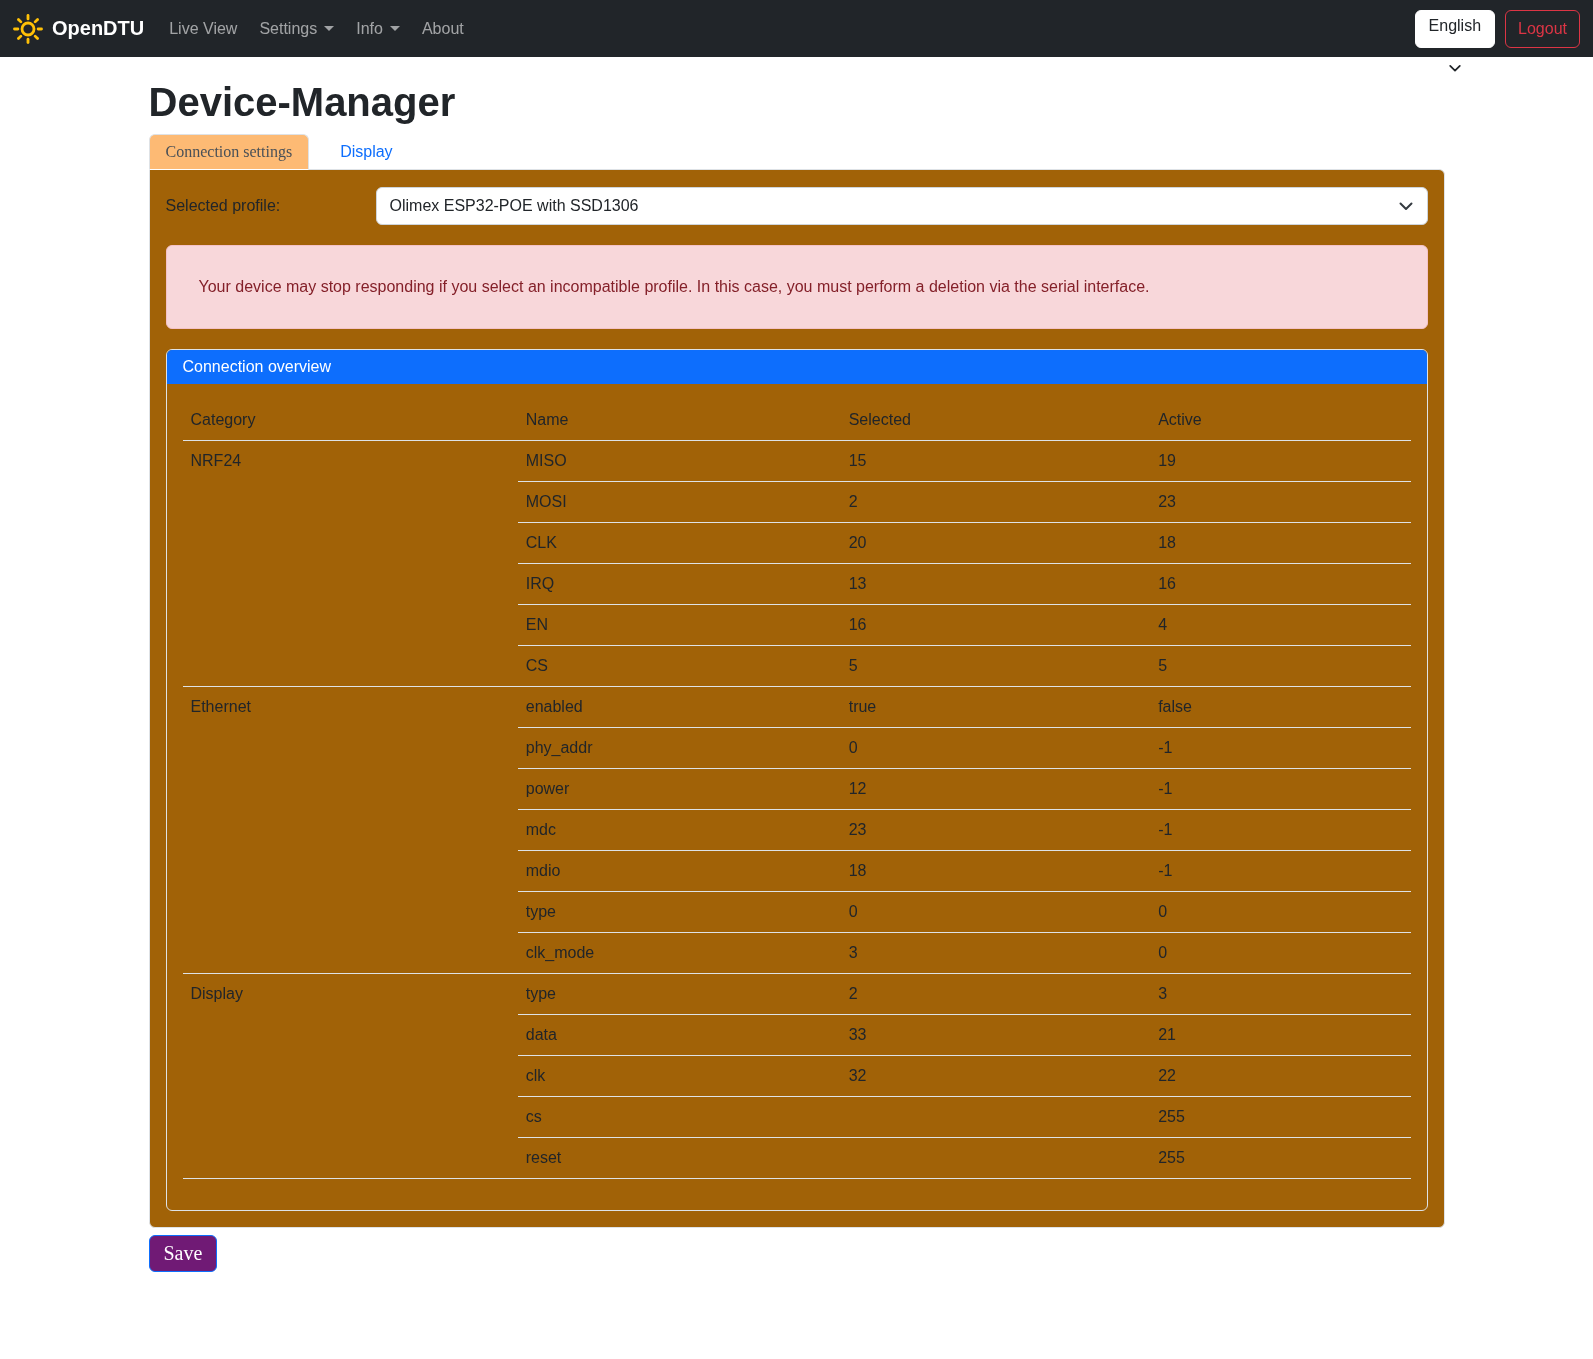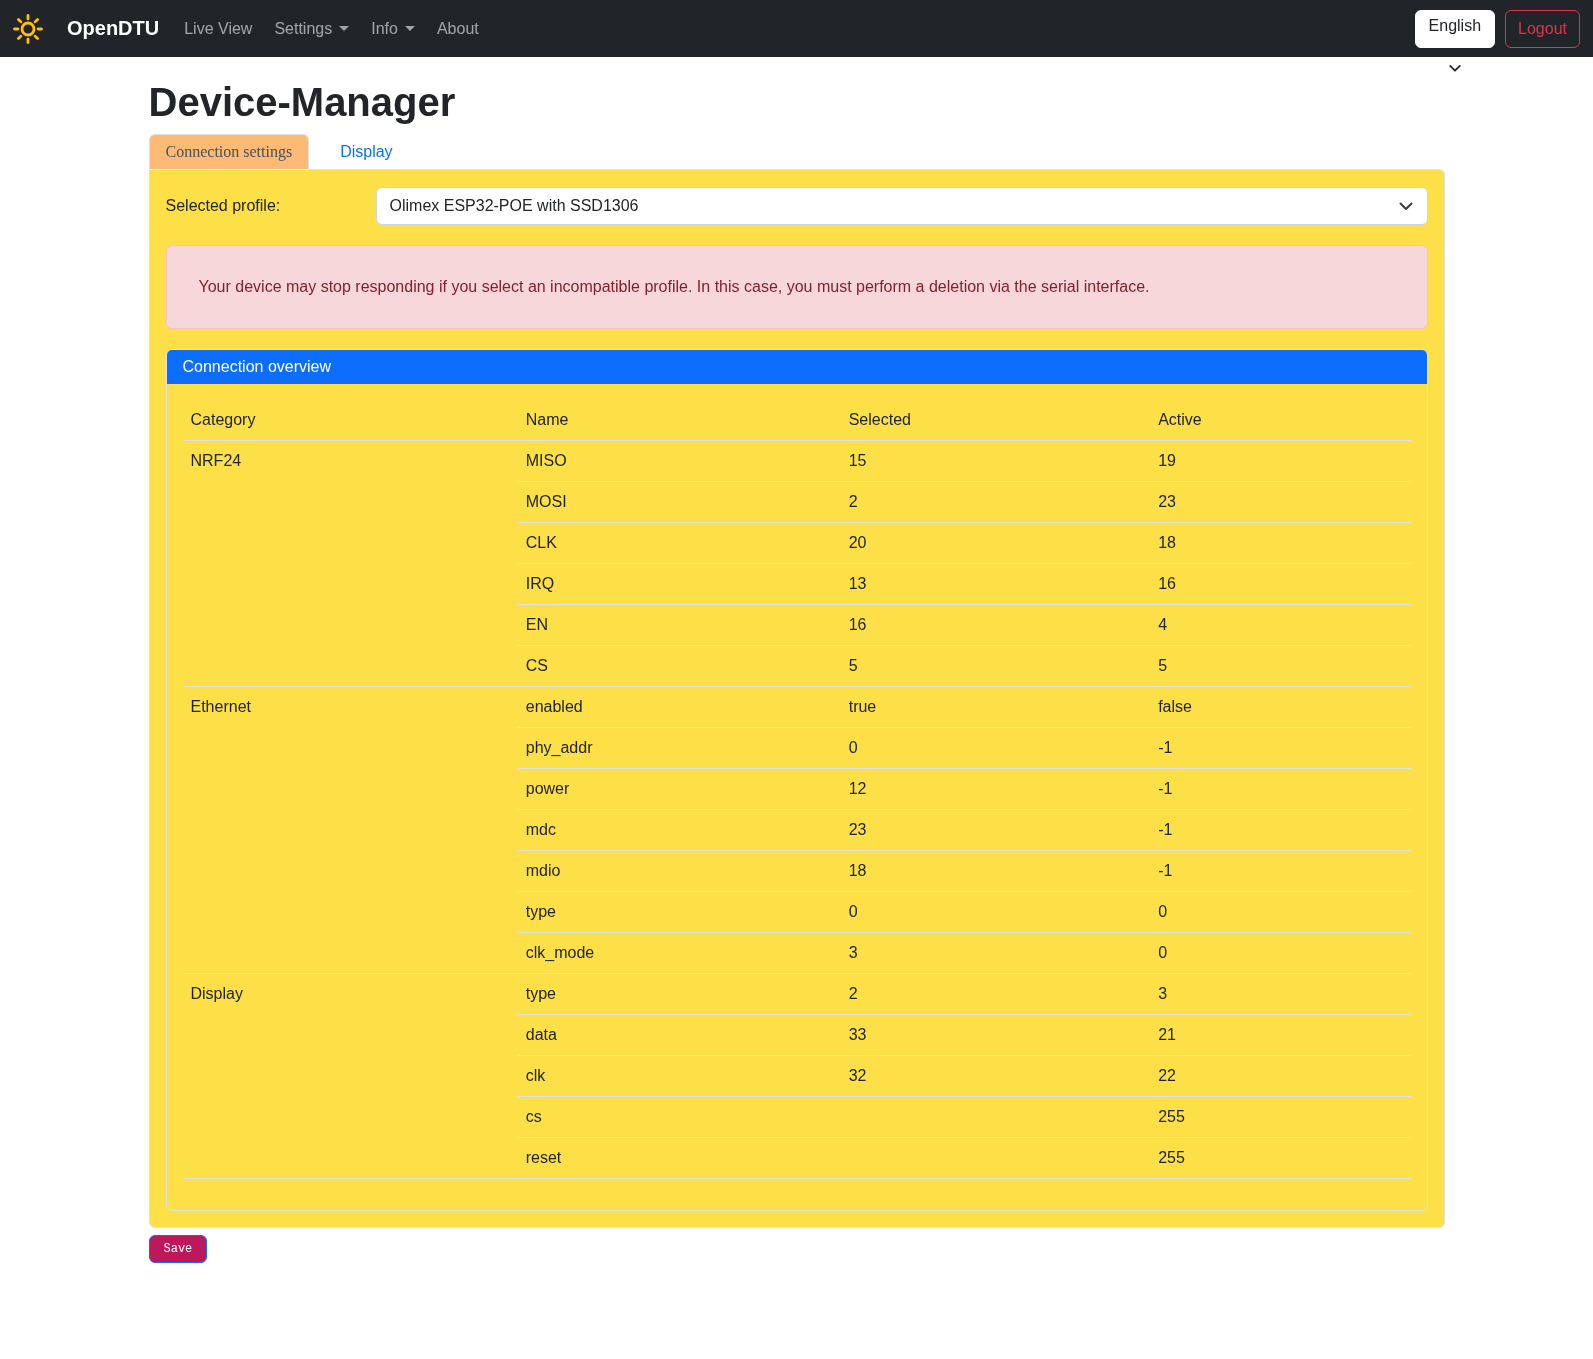--- a/index.html
+++ b/index.html
@@ -16,21 +16,21 @@
   .navbar {
     background: #212529;
     height: 57px;
     display: flex;
     align-items: center;
     padding: 0 13px;
   }
   .brand {
     display: flex;
     align-items: center;
-    gap: 24px;
+    gap: 9px;
     color: #fff;
     font-size: 20px;
     font-weight: 600;
     margin-right: 14px;
     cursor: pointer;
   }
   .nav-list { display: flex; align-items: center; list-style: none; }
   .nav-link {
     color: rgba(255,255,255,0.58);
     padding: 8px 11px;
@@ -87,21 +87,21 @@
     z-index: 2;
     cursor: pointer;
   }
   .tab.active { background: #fdba74; border-color: #dee2e6 #dee2e6 #fff; color: #495057; font-family: Liberation Serif, serif; }
   .tab.inactive { color: #0d6efd; margin-left: 14px; }
 
   .tab-content {
     border: 1px solid #dee2e6;
     border-radius: 0 6px 6px 6px;
     padding: 17px 16px 16px;
-    background: #fde047;
+    background: #a16207;
   }
 
   
   .profile-row { display: flex; align-items: center; margin-bottom: 20px; }
   .profile-label { width: 210px; flex: none; }
   .profile-select {
     flex: 1;
     border: 1px solid #ced4da;
     border-radius: 6px;
     height: 38px;
@@ -140,27 +140,27 @@
     padding: 8px;
     border-bottom: 1px solid #dee2e6;
     line-height: 24px;
   }
   thead th { font-weight: 400; }
   td.cat { vertical-align: top; }
 
   
   .save-btn {
     margin-top: 7px;
-    background: #be185d;
+    background: #701a75;
     border: 1px solid #0d6efd;
     color: #fff;
     border-radius: 6px;
     padding: 6px 14px;
-    font-size: 12px;
-    font-family: Liberation Mono, monospace;
+    font-size: 20px;
+    font-family: Liberation Serif, serif;
     cursor: pointer;
   }
 </style>
 </head>
 <body>
 
 <header class="navbar">
   <div class="brand">
     <span style="display:flex;">
       <svg width="30" height="30" viewBox="0 0 16 16" fill="none" stroke="#ffc107" stroke-width="1.5" stroke-linecap="round">

